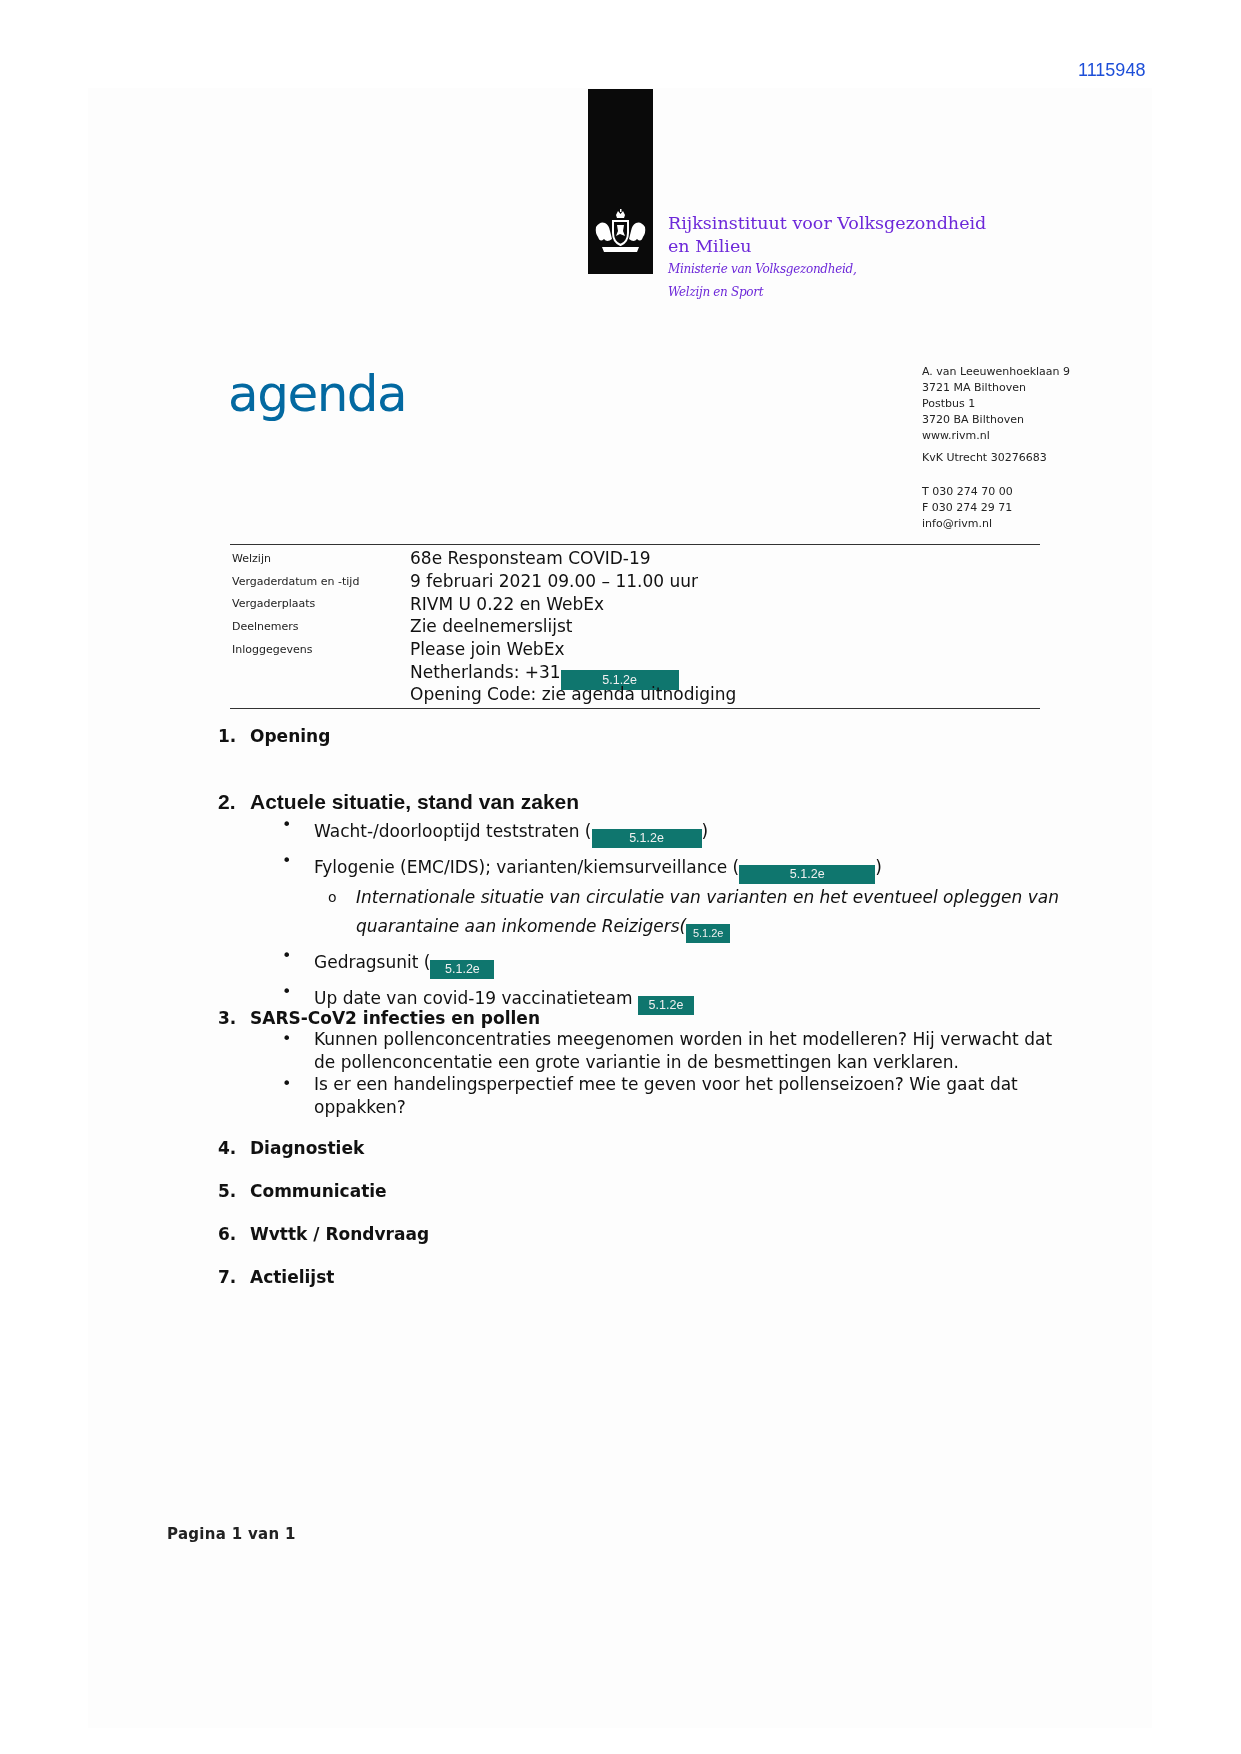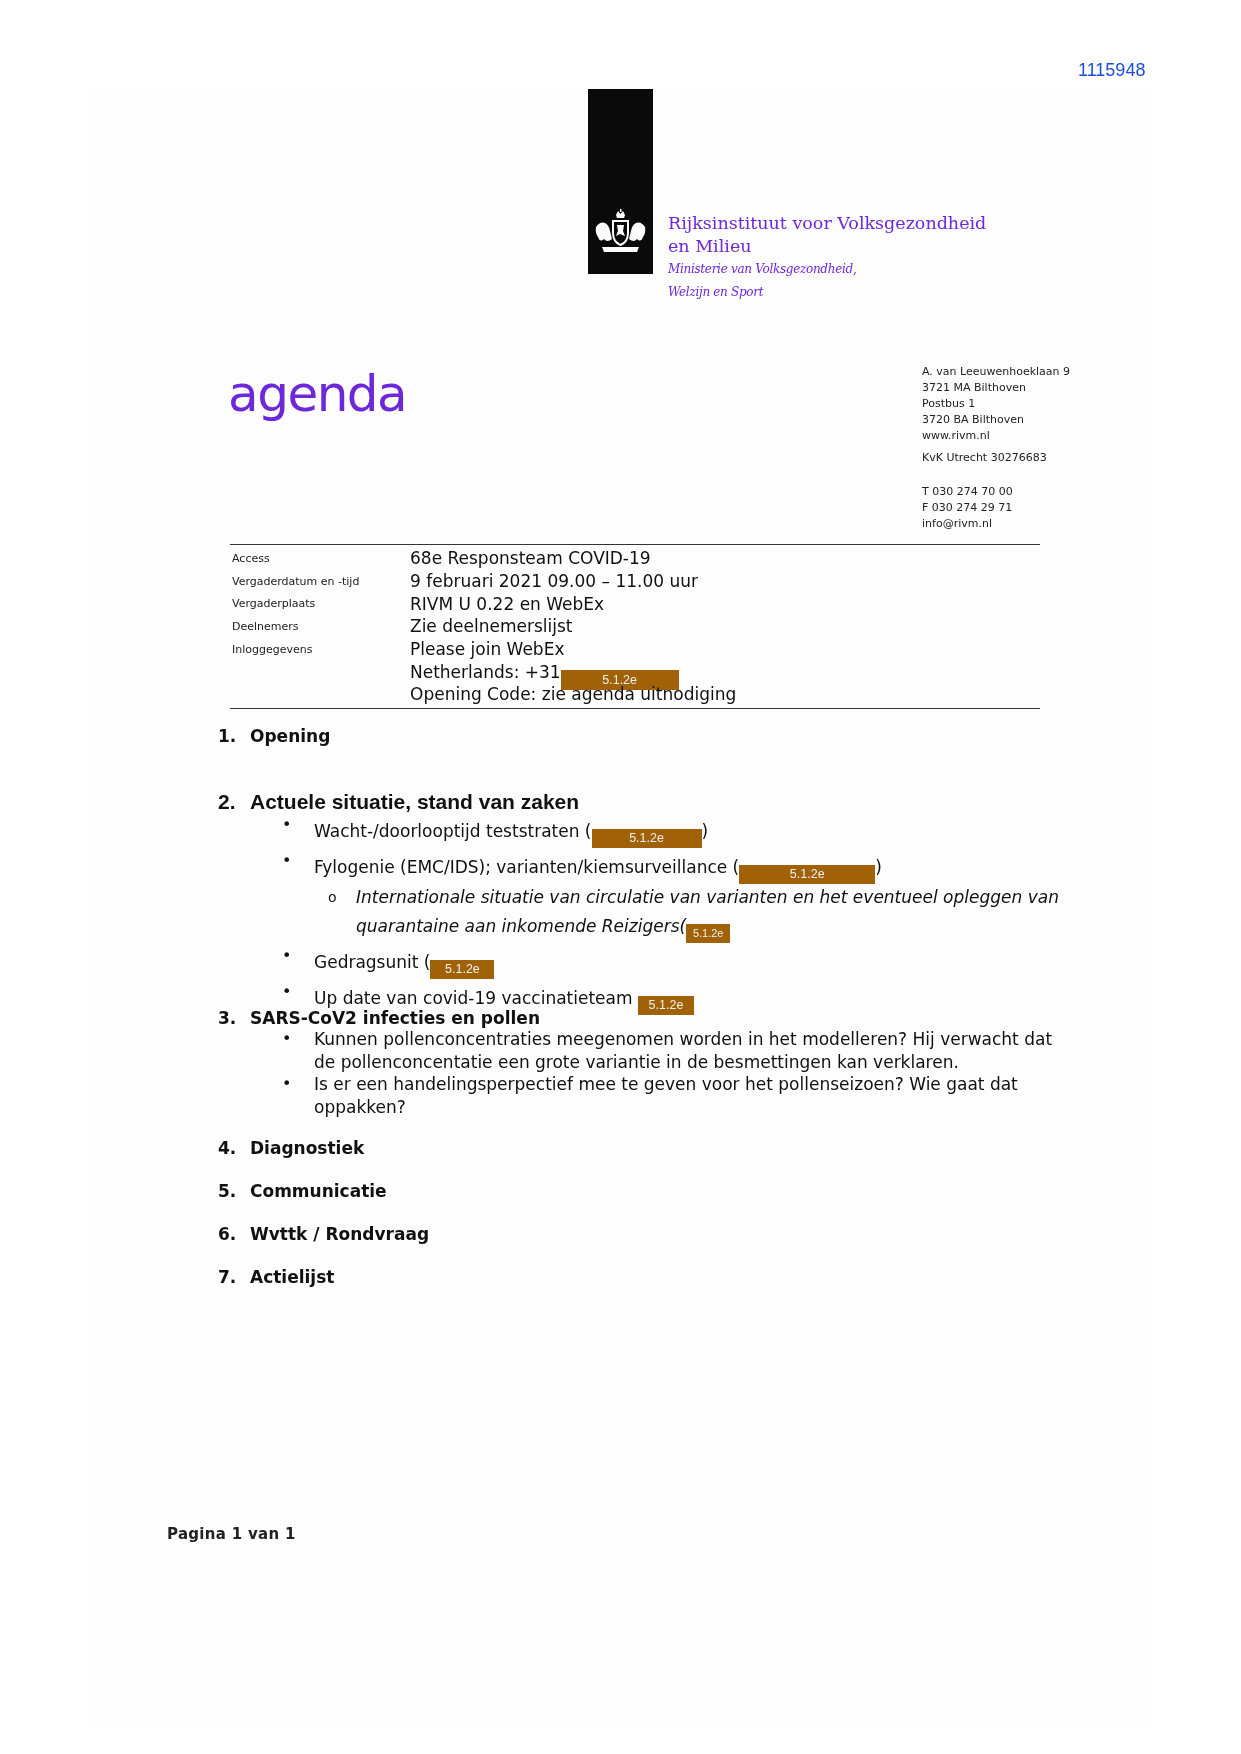--- a/index.html
+++ b/index.html
@@ -20,38 +20,38 @@
   }
   .crest { position: absolute; left: 4px; top: 120px; width: 57px; height: 50px; }
   .org {
     position: absolute; left: 668px; top: 212px;
     font-family: "DejaVu Serif", serif; color: #6d28d9;
   }
   .org .l1, .org .l2 { font-size: 17.5px; line-height: 23px; }
   .org .l3, .org .l4 { font-size: 12px; line-height: 23px; font-style: italic; letter-spacing: -0.3px; }
   .agenda-title {
     position: absolute; left: 228px; top: 365px; font-size: 50px;
-    font-family: "DejaVu Sans", sans-serif; letter-spacing: -1.5px; color: #6d28d9;
+    font-family: "DejaVu Sans", sans-serif; letter-spacing: -1.5px; color: #0369a1;
   }
   .address {
     position: absolute; left: 922px; top: 364px; font-size: 11px; line-height: 16px; color: #222;
   }
   .address .gap { height: 6px; }
   .address .gap2 { height: 18px; }
   .meta {
     position: absolute; left: 230px; top: 544px; width: 810px;
     border-top: 1.5px solid #333; border-bottom: 1.5px solid #333;
     padding: 2px 0 2px 0;
   }
   .meta-row { display: flex; align-items: center; height: 22.7px; }
   .meta-label { width: 178px; font-size: 11px; color: #222; padding-left: 2px; }
   .meta-value { font-size: 17px; color: #111; display: flex; align-items: center; white-space: nowrap; }
   .redact {
     display: inline-flex; align-items: center; justify-content: center;
-    background: #a16207; color: #f0f0f0; font-family: "Liberation Sans", sans-serif;
+    background: #0f766e; color: #f0f0f0; font-family: "Liberation Sans", sans-serif;
     font-size: 12.5px; height: 20px; margin-top: 17px;
   }
   .section { position: absolute; left: 218px; }
   .sec-head { font-size: 17px; font-weight: bold; color: #111; }
   .sec-head .num { display: inline-block; width: 32px; }
   ul.bullets { list-style: none; margin: 0; padding: 0; }
   ul.bullets > li { position: relative; padding-left: 96px; font-size: 17px; line-height: 22.5px; color: #111; }
   ul.bullets > li::before { content: "•"; position: absolute; left: 64px; top: 0; font-size: 16px; }
   ul.sub { list-style: none; margin: 0; padding: 0; }
   ul.sub > li { position: relative; padding-left: 42px; font-style: italic; font-size: 17px; line-height: 22.5px; margin-left: 0; width: 740px; }
@@ -98,21 +98,21 @@
   <div class="gap"></div>
   <div>KvK Utrecht 30276683</div>
   <div class="gap2"></div>
   <div>T  030 274 70 00</div>
   <div>F  030 274 29 71</div>
   <div>info@rivm.nl</div>
 </div>
 
 <div class="meta">
   <div class="meta-row">
-    <div class="meta-label">Access</div>
+    <div class="meta-label">Welzijn</div>
     <div class="meta-value">68e Responsteam COVID-19</div>
   </div>
   <div class="meta-row">
     <div class="meta-label">Vergaderdatum en -tijd</div>
     <div class="meta-value">9 februari 2021 09.00 – 11.00 uur</div>
   </div>
   <div class="meta-row">
     <div class="meta-label">Vergaderplaats</div>
     <div class="meta-value">RIVM U 0.22 en WebEx</div>
   </div>

